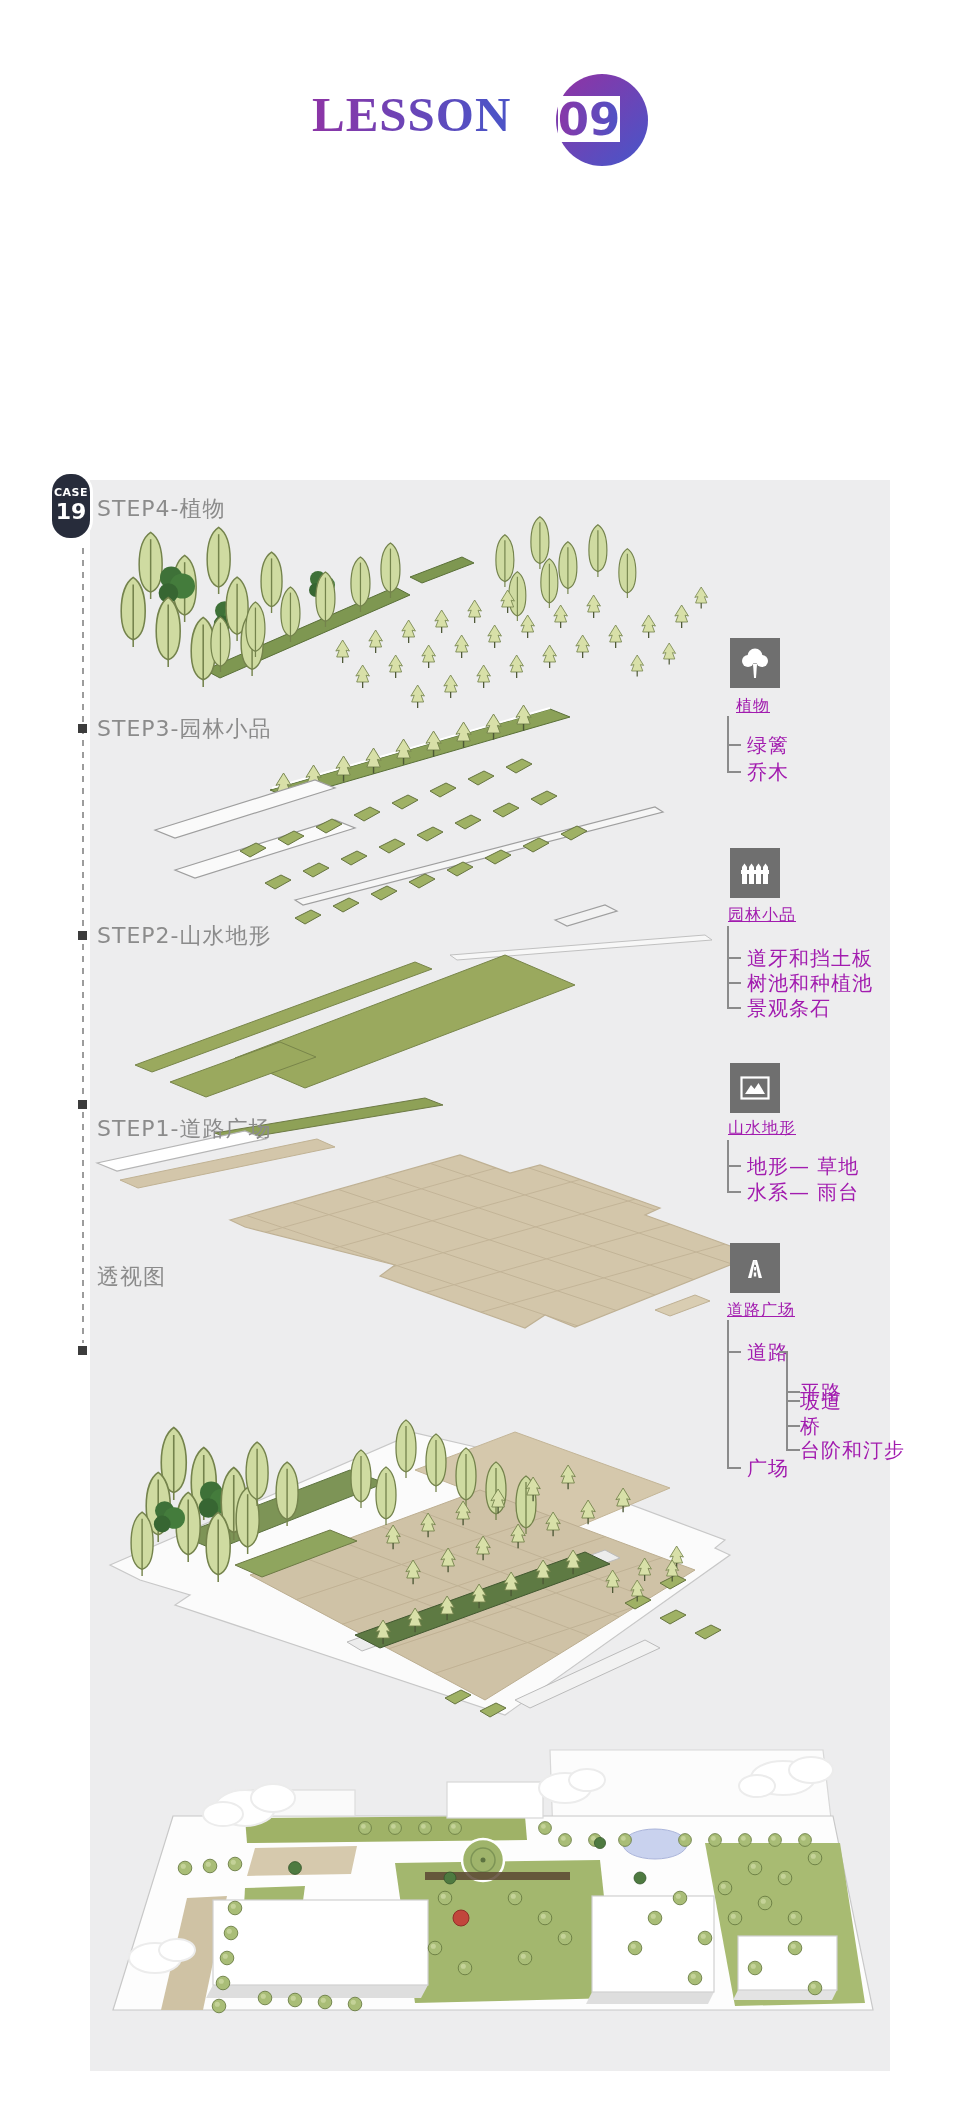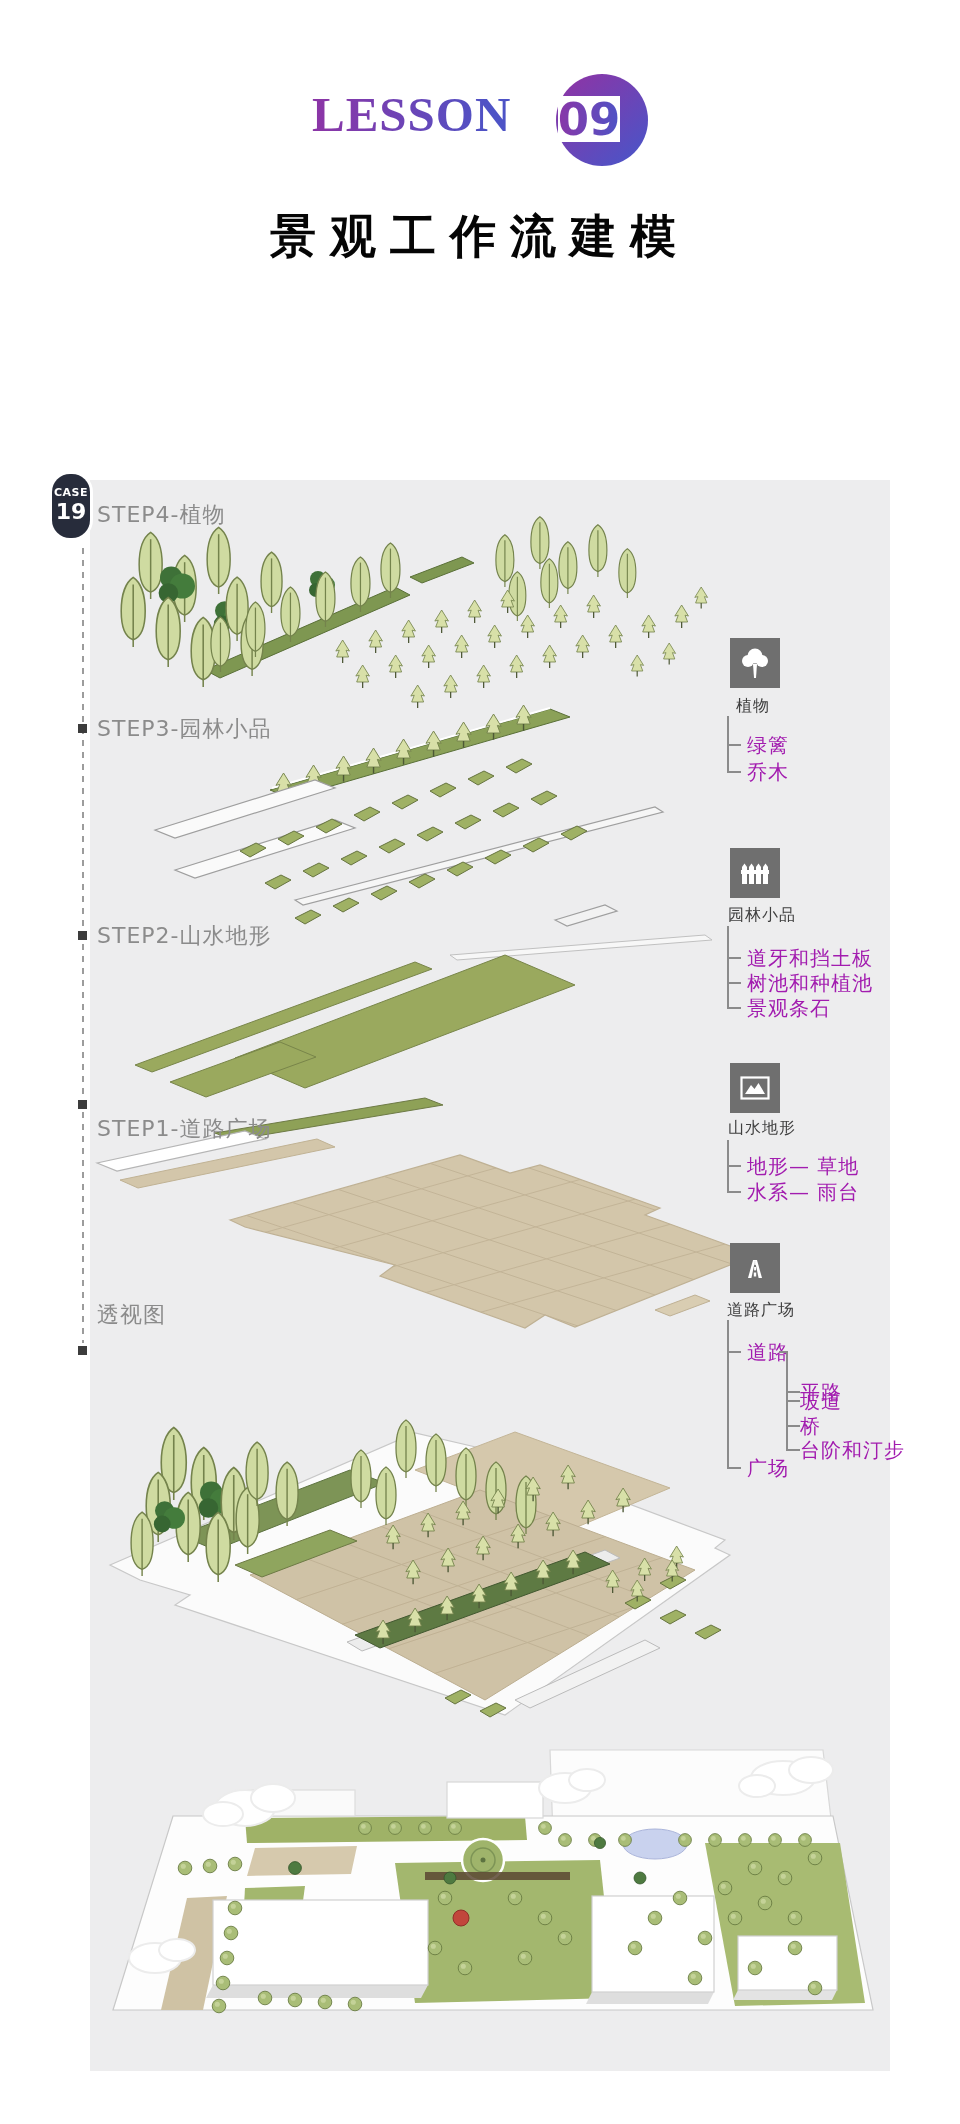--- a/index.html
+++ b/index.html
@@ -35,21 +35,21 @@
 
   .vdash{position:absolute;left:82px;top:548px;width:2px;height:795px;
     background:repeating-linear-gradient(180deg,#9c9c9c 0 6px,rgba(0,0,0,0) 6px 12px);}
 
   .step-label{position:absolute;left:97px;font-size:22px;color:#8b8b8b;letter-spacing:1px;white-space:nowrap;z-index:4;}
   .bullet{position:absolute;left:78px;width:9px;height:9px;background:#3c3c3c;z-index:4;}
 
   
   .leg-icon{position:absolute;left:730px;width:50px;height:50px;background:#6f6f6f;
     display:flex;align-items:center;justify-content:center;z-index:4;}
-  .leg-title{position:absolute;font-size:16px;color:#404040;letter-spacing:1px;white-space:nowrap;z-index:4;}
+  .leg-title{position:absolute;font-size:16px;color:#a21caf;letter-spacing:1px;white-space:nowrap;z-index:4;text-decoration:underline;}
   .leg-item{position:absolute;left:727px;padding-left:20px;font-size:20px;color:#a21caf;
     letter-spacing:1px;white-space:nowrap;line-height:24px;z-index:4;}
   .leg-item::before{content:"";position:absolute;left:0;top:50%;width:14px;height:2px;
     margin-top:-1px;background:#8b8b8b;}
   .leg-item.sub{left:786px;padding-left:14px;}
   .leg-vline{position:absolute;width:2px;background:#8b8b8b;z-index:4;}
   .leg-hconn{position:absolute;height:2px;background:#8b8b8b;z-index:4;}
 
   .illus{position:absolute;z-index:1;}
 </style>
@@ -87,41 +87,40 @@
 <div class="page">
 
   <div>
     <div class="num-circle"></div>
     <div class="lesson-word">LESSON</div>
     <div class="num-box">
       <span>09</span>
     </div>
   </div>
 
-  <div class="main-title">景观工作流建模</div>
 
 
   <div class="panel"></div>
 
   <div class="case-badge">
     <div class="cb1">CASE</div>
     <div class="cb2">19</div>
   </div>
 
   <div class="vdash"></div>
 
-  <div class="step-label" style="top:494px;margin-top:6px;">STEP4-植物</div>
+  <div class="step-label" style="top:494px;">STEP4-植物</div>
   <div class="bullet" style="top:724px;"></div>
   <div class="step-label" style="top:714px;">STEP3-园林小品</div>
   <div class="bullet" style="top:931px;"></div>
   <div class="step-label" style="top:921px;">STEP2-山水地形</div>
   <div class="bullet" style="top:1100px;"></div>
   <div class="step-label" style="top:1090px;margin-top:24px;">STEP1-道路广场</div>
   <div class="bullet" style="top:1346px;"></div>
-  <div class="step-label" style="top:1300px;">透视图</div>
+  <div class="step-label" style="top:1262px;">透视图</div>
 
   <div class="leg-icon" style="top:638px;">
     <svg width="30" height="32" viewBox="0 0 30 32">
       <circle cx="15" cy="9" r="7.5" fill="#fff"></circle>
       <circle cx="8" cy="14" r="6" fill="#fff"></circle>
       <circle cx="22" cy="14" r="6" fill="#fff"></circle>
       <polygon points="13,17 17,17 16,31 14,31" fill="#fff"></polygon>
     </svg>
   </div>
   <div class="leg-title" style="left:736px;top:696px;">植物</div>

